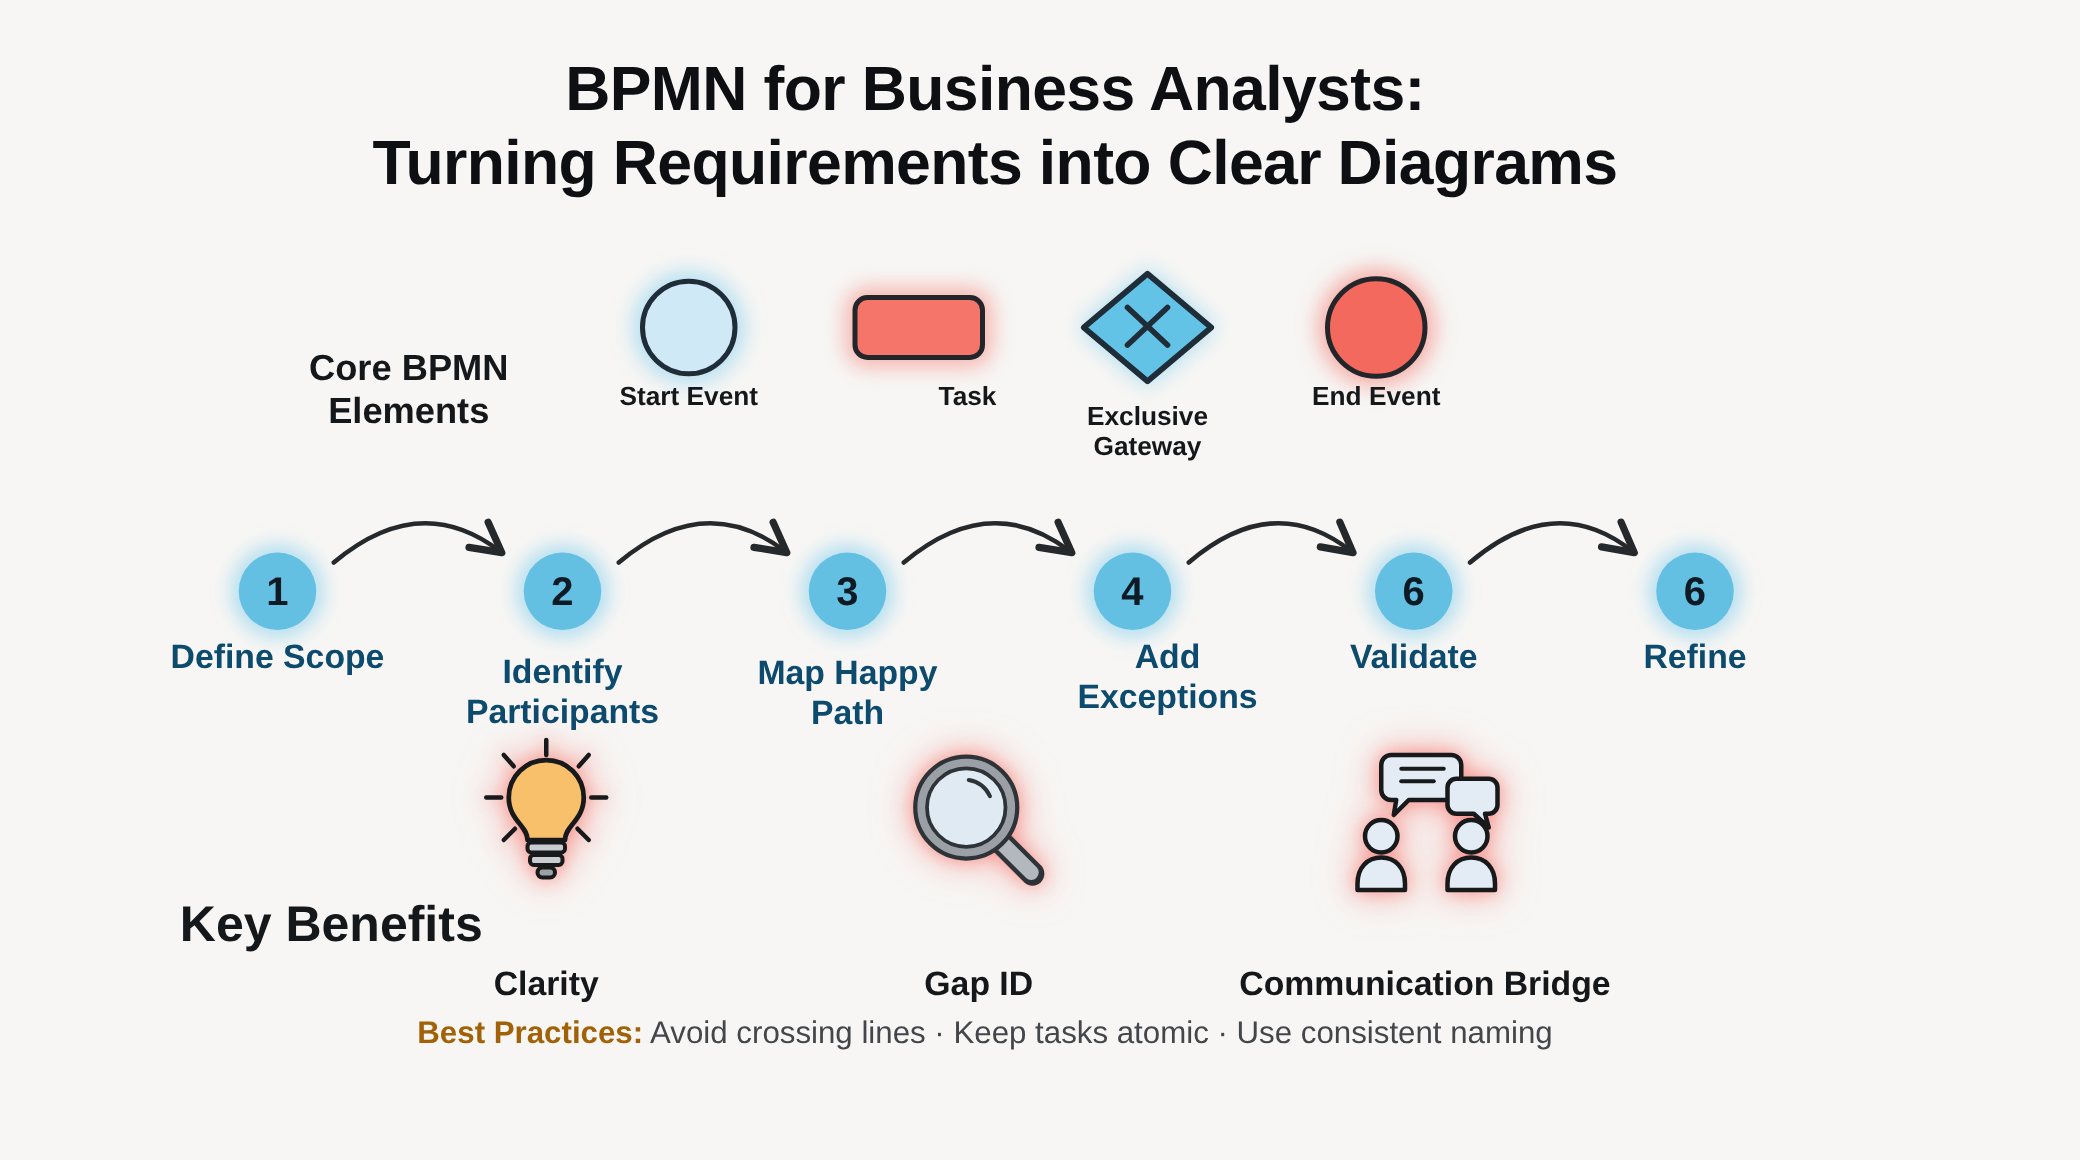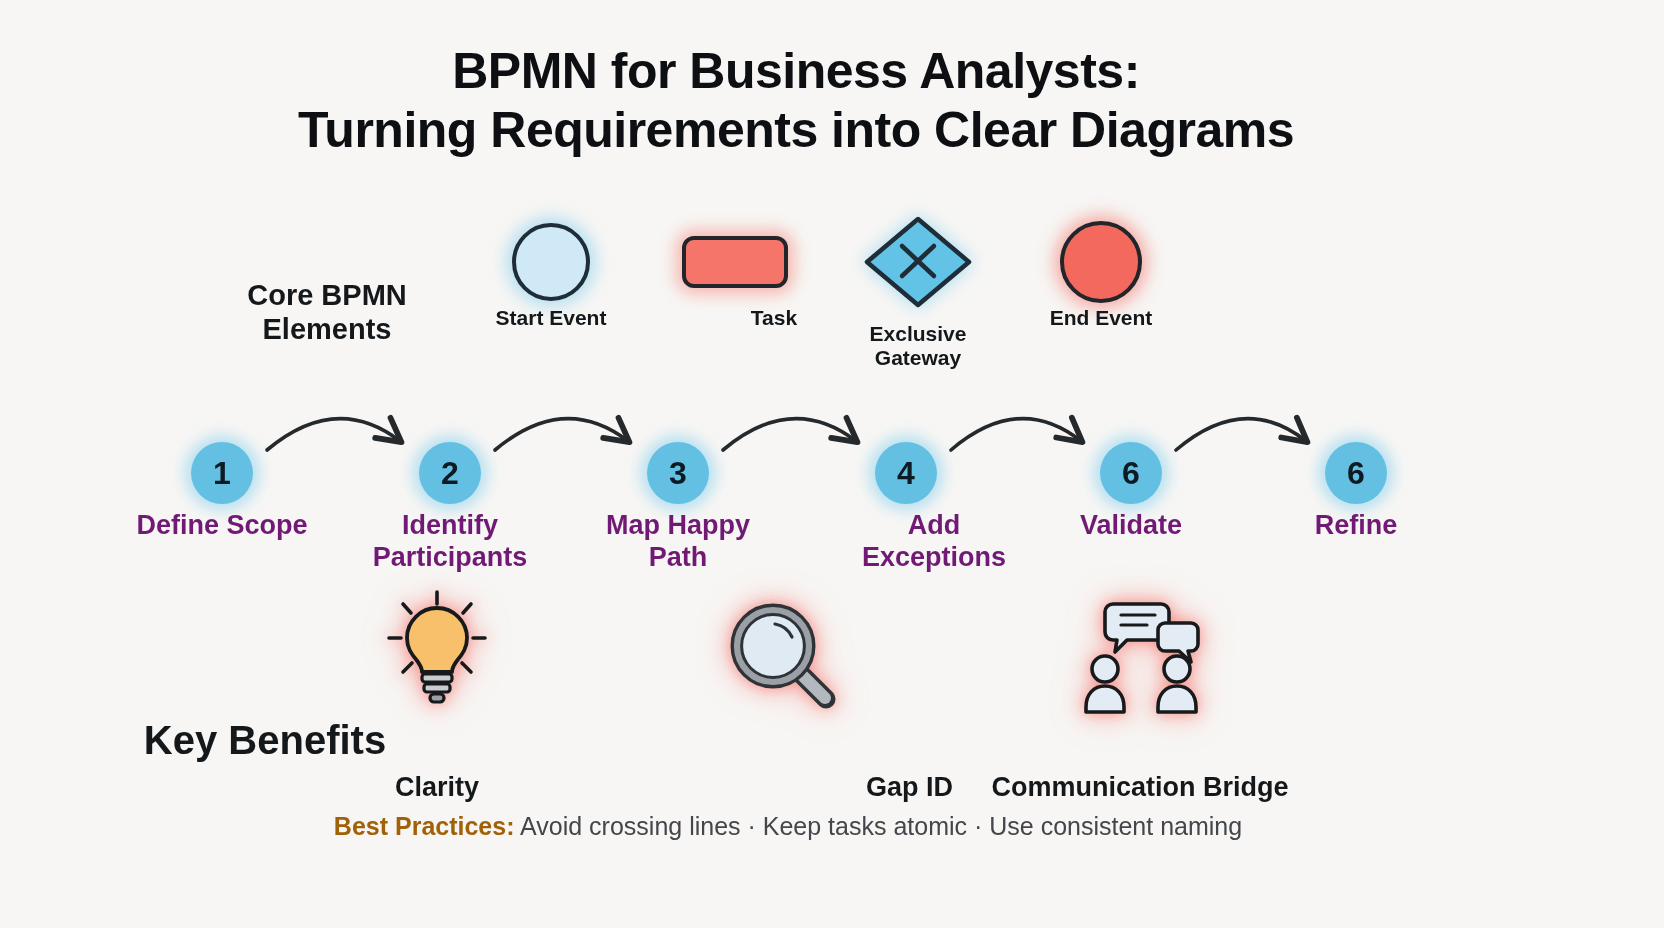--- a/index.html
+++ b/index.html
@@ -59,21 +59,21 @@
   
   .step-circle {
     width: 62px; height: 62px; border-radius: 50%;
     background: #63c0e2;
     box-shadow: 0 0 14px 7px rgba(135, 208, 238, 0.55);
     display: flex; align-items: center; justify-content: center;
     font-size: 32px; font-weight: 700; color: #0e1a24;
   }
   .step-label {
     text-align: center; font-size: 27px; font-weight: 600;
-    line-height: 1.18; color: #701a75; top: 510px; width: 230px;
+    line-height: 1.18; color: #0c4a6e; top: 510px; width: 230px;
   }
   .arrows-svg { left: 0; top: 370px; }
 
   
   .benefit-icon-red { filter: drop-shadow(0 0 8px rgba(246, 100, 92, 0.6)) drop-shadow(0 0 16px rgba(246, 100, 92, 0.35)); }
   .benefit-label {
     text-align: center; font-size: 27px; font-weight: 600;
     color: #15181b; top: 736px; width: 340px; margin-top: 36px;
   }
 
@@ -138,23 +138,23 @@
     <span>4</span>
   </div>
 <div class="abs step-circle" style="left:1100px; top:442px;">
     <span>6</span>
   </div>
 <div class="abs step-circle" style="left:1325px; top:442px;">
     <span>6</span>
   </div>
 
 <div class="abs step-label pre" style="left:107px;">Define Scope</div>
-<div class="abs step-label pre" style="left:335px;">Identify
+<div class="abs step-label pre" style="left:335px;margin-top:12px;">Identify
 Participants</div>
-<div class="abs step-label pre" style="left:563px;">Map Happy
+<div class="abs step-label pre" style="left:563px;margin-top:13px;">Map Happy
 Path</div>
 <div class="abs step-label pre" style="left:819px;">Add
 Exceptions</div>
 <div class="abs step-label pre" style="left:1016px;">Validate</div>
 <div class="abs step-label pre" style="left:1241px;">Refine</div>
 
 <div class="abs section-label benefits-label">Key Benefits</div>
 
 <svg class="abs benefit-icon-red" style="left:377px; top:590px;" width="120" height="122" viewBox="0 0 120 122">
   <g stroke="#17191b" stroke-width="3.6" stroke-linecap="round">
@@ -174,21 +174,21 @@
 <div class="abs benefit-label" style="left:267px;">Clarity</div>
 
 <svg class="abs benefit-icon-red" style="left:723px; top:596px;" width="120" height="120" viewBox="0 0 120 120">
   <line x1="76" y1="76" x2="103" y2="103" stroke="#2e3338" stroke-width="19" stroke-linecap="round"></line>
   <line x1="77" y1="77" x2="102" y2="102" stroke="#b3b8be" stroke-width="12" stroke-linecap="round"></line>
   <circle cx="50" cy="50" r="36" fill="#dfeaf3" stroke="#9aa0a6" stroke-width="9"></circle>
   <circle cx="50" cy="50" r="40.8" fill="none" stroke="#2e3338" stroke-width="3.4"></circle>
   <circle cx="50" cy="50" r="31.4" fill="none" stroke="#2e3338" stroke-width="3"></circle>
   <path d="M 52,28 a 23,23 0 0 1 17,13" fill="none" stroke="#2e3338" stroke-width="3.2" stroke-linecap="round"></path>
 </svg>
-<div class="abs benefit-label" style="left:613px;text-align:right;">Gap ID</div>
+<div class="abs benefit-label" style="left:613px;">Gap ID</div>
 
 <svg class="abs benefit-icon-red" style="left:1063px; top:596px;" width="156" height="120" viewBox="0 0 156 120">
   <g fill="#e3ecf5" stroke="#17191b" stroke-width="3.6" stroke-linejoin="round">
     <path d="M 50,8 h 48 a 8,8 0 0 1 8,8 v 20 a 8,8 0 0 1 -8,8 h -34 l -12,12 l 2,-12 h -4 a 8,8 0 0 1 -8,-8 v -20 a 8,8 0 0 1 8,-8 z"></path>
     <path d="M 102,27 h 26 a 7,7 0 0 1 7,7 v 14 a 7,7 0 0 1 -7,7 h -3 l 3,11 l -12,-11 h -14 a 7,7 0 0 1 -7,-7 v -14 a 7,7 0 0 1 7,-7 z"></path>
   </g>
   <line x1="58" y1="19" x2="92" y2="19" stroke="#17191b" stroke-width="3.2" stroke-linecap="round"></line>
   <line x1="58" y1="29" x2="84" y2="29" stroke="#17191b" stroke-width="3.2" stroke-linecap="round"></line>
   <g fill="#e3ecf5" stroke="#17191b" stroke-width="3.6" stroke-linejoin="round">
     <circle cx="42" cy="73" r="13"></circle>

